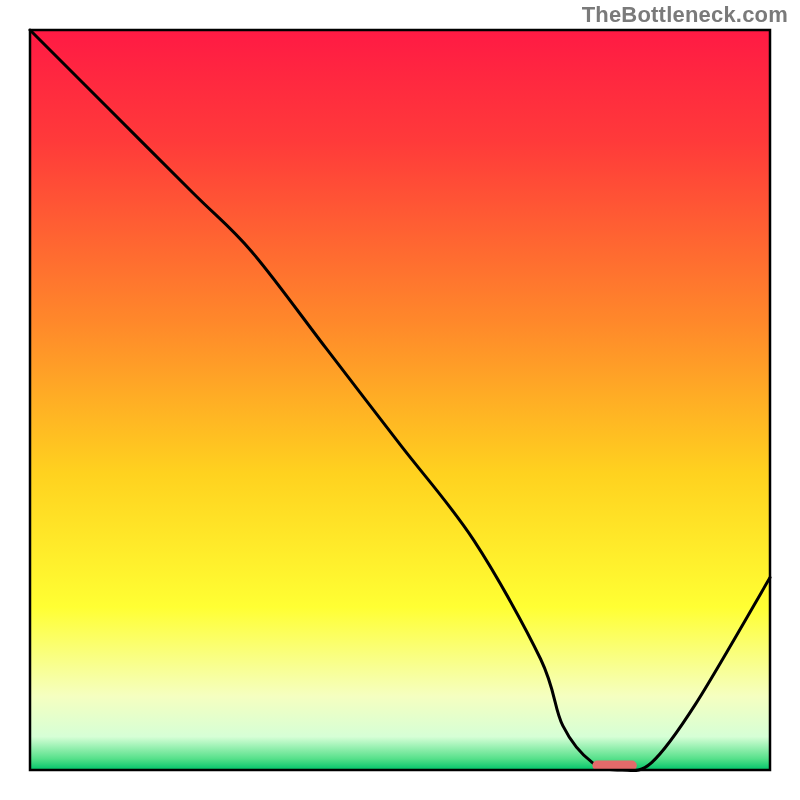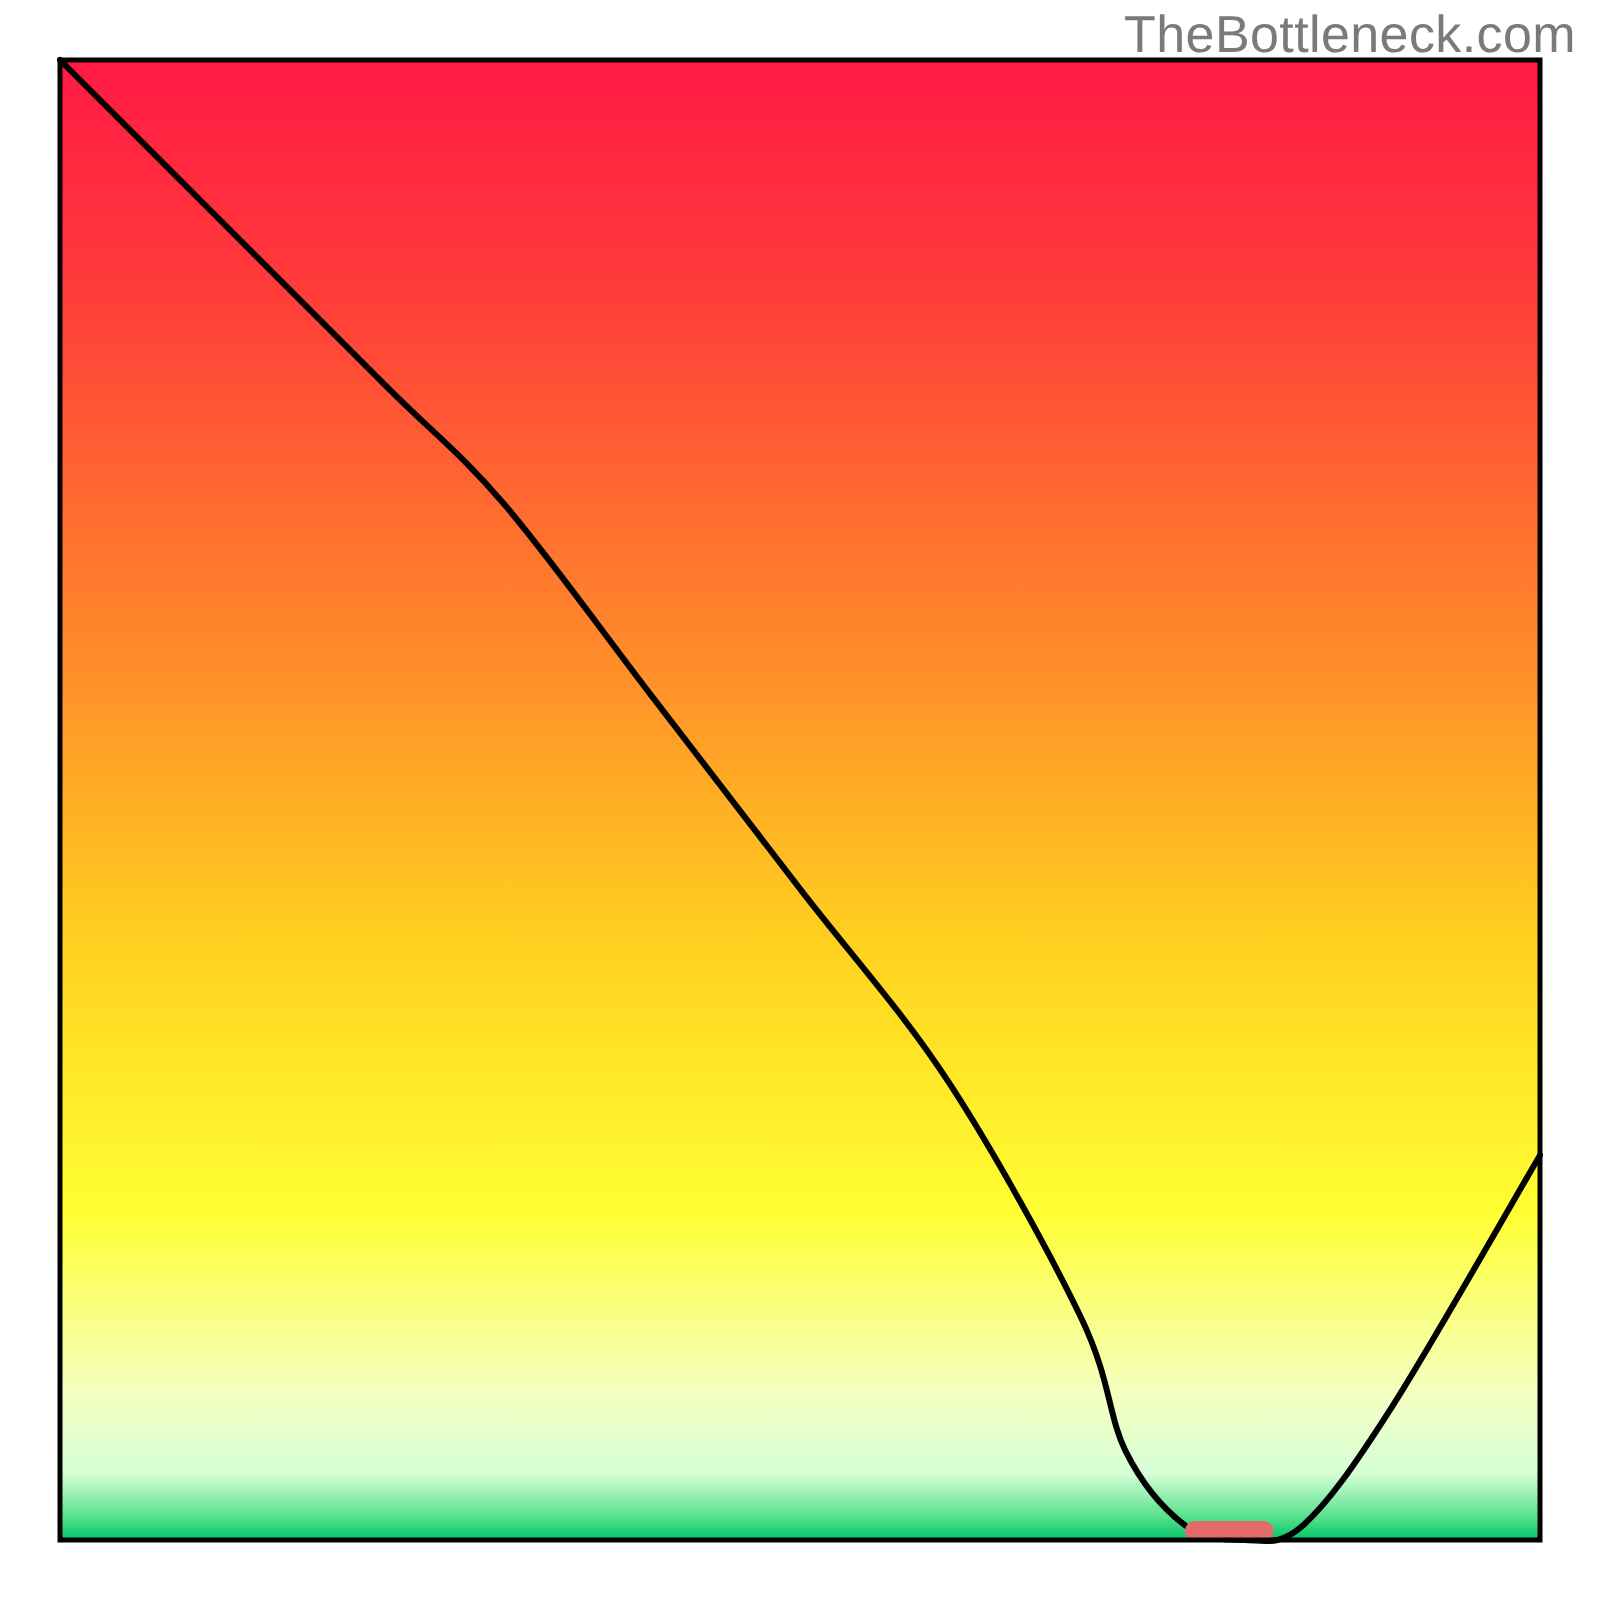--- a/index.html
+++ b/index.html
@@ -12,22 +12,22 @@
   }
   .container {
     position: relative;
     width: 800px;
     height: 800px;
   }
   .watermark {
     position: absolute;
     top: 2px;
     right: 12px;
-    font-size: 26px;
-    font-weight: normal;
+    font-size: 22px;
+    font-weight: bold;
     color: #7a7a7a;
     letter-spacing: 0.2px;
     z-index: 10;
   }
   svg.chart {
     position: absolute;
     top: 0;
     left: 0;
   }
 </style>

